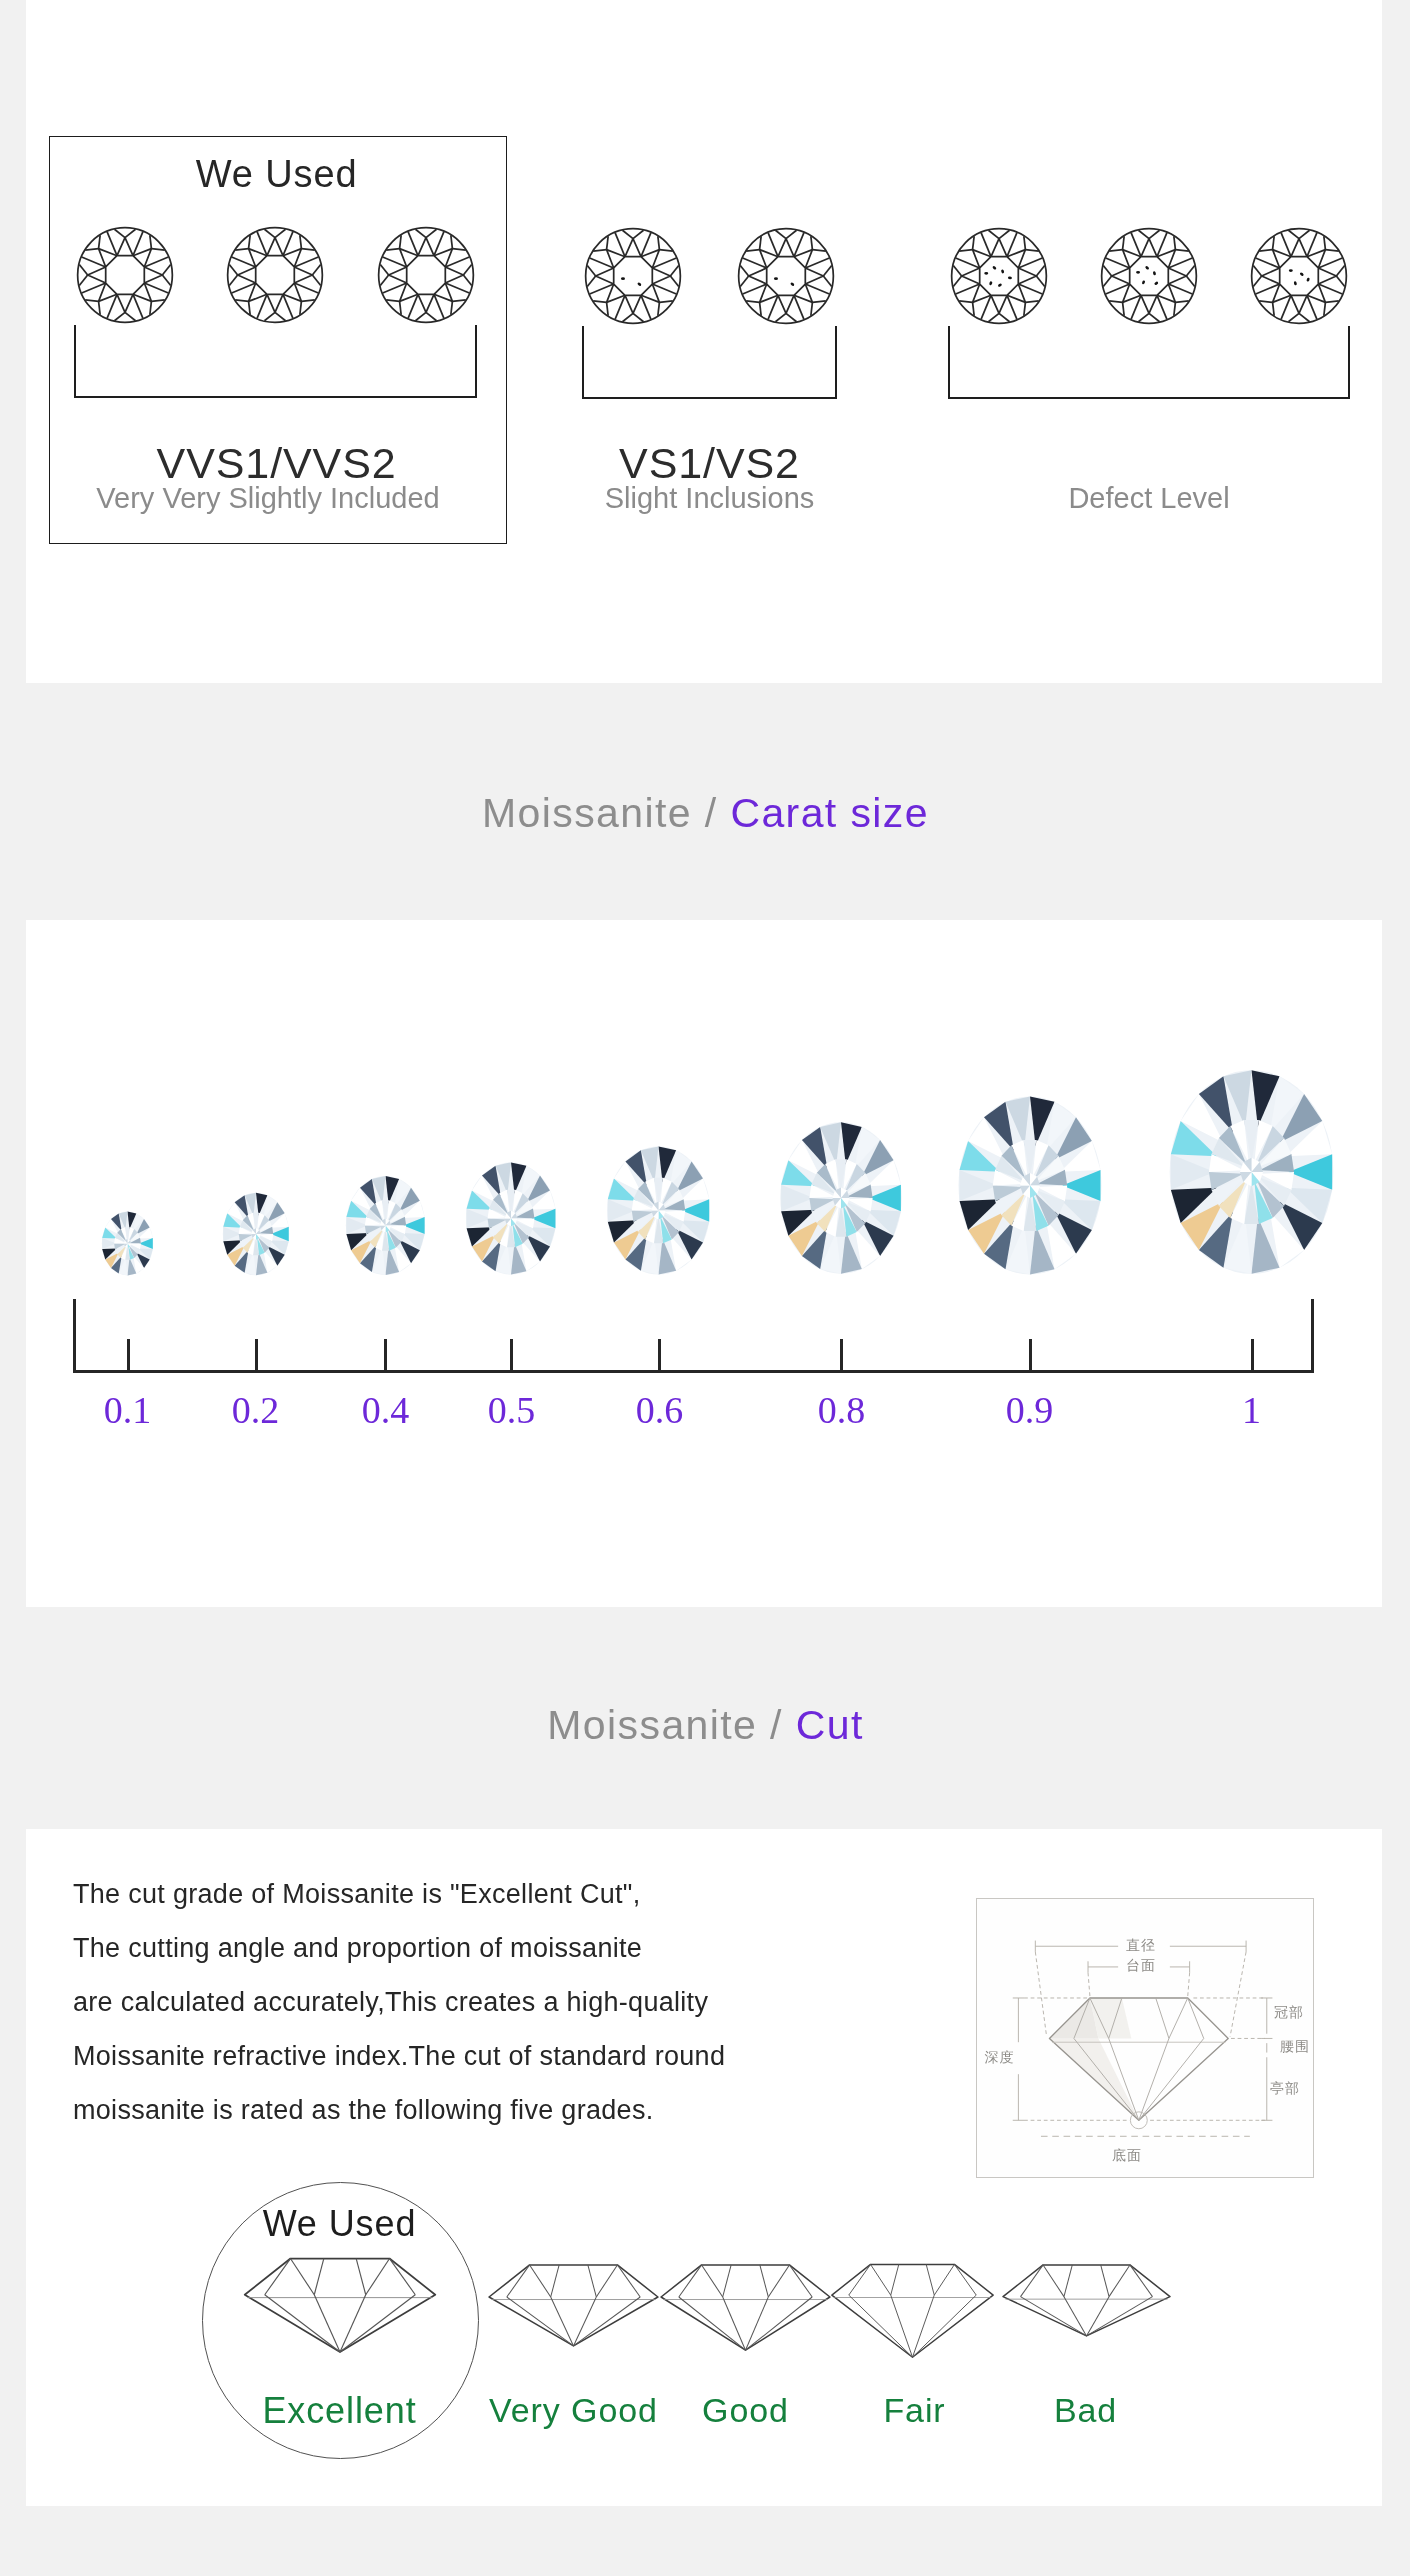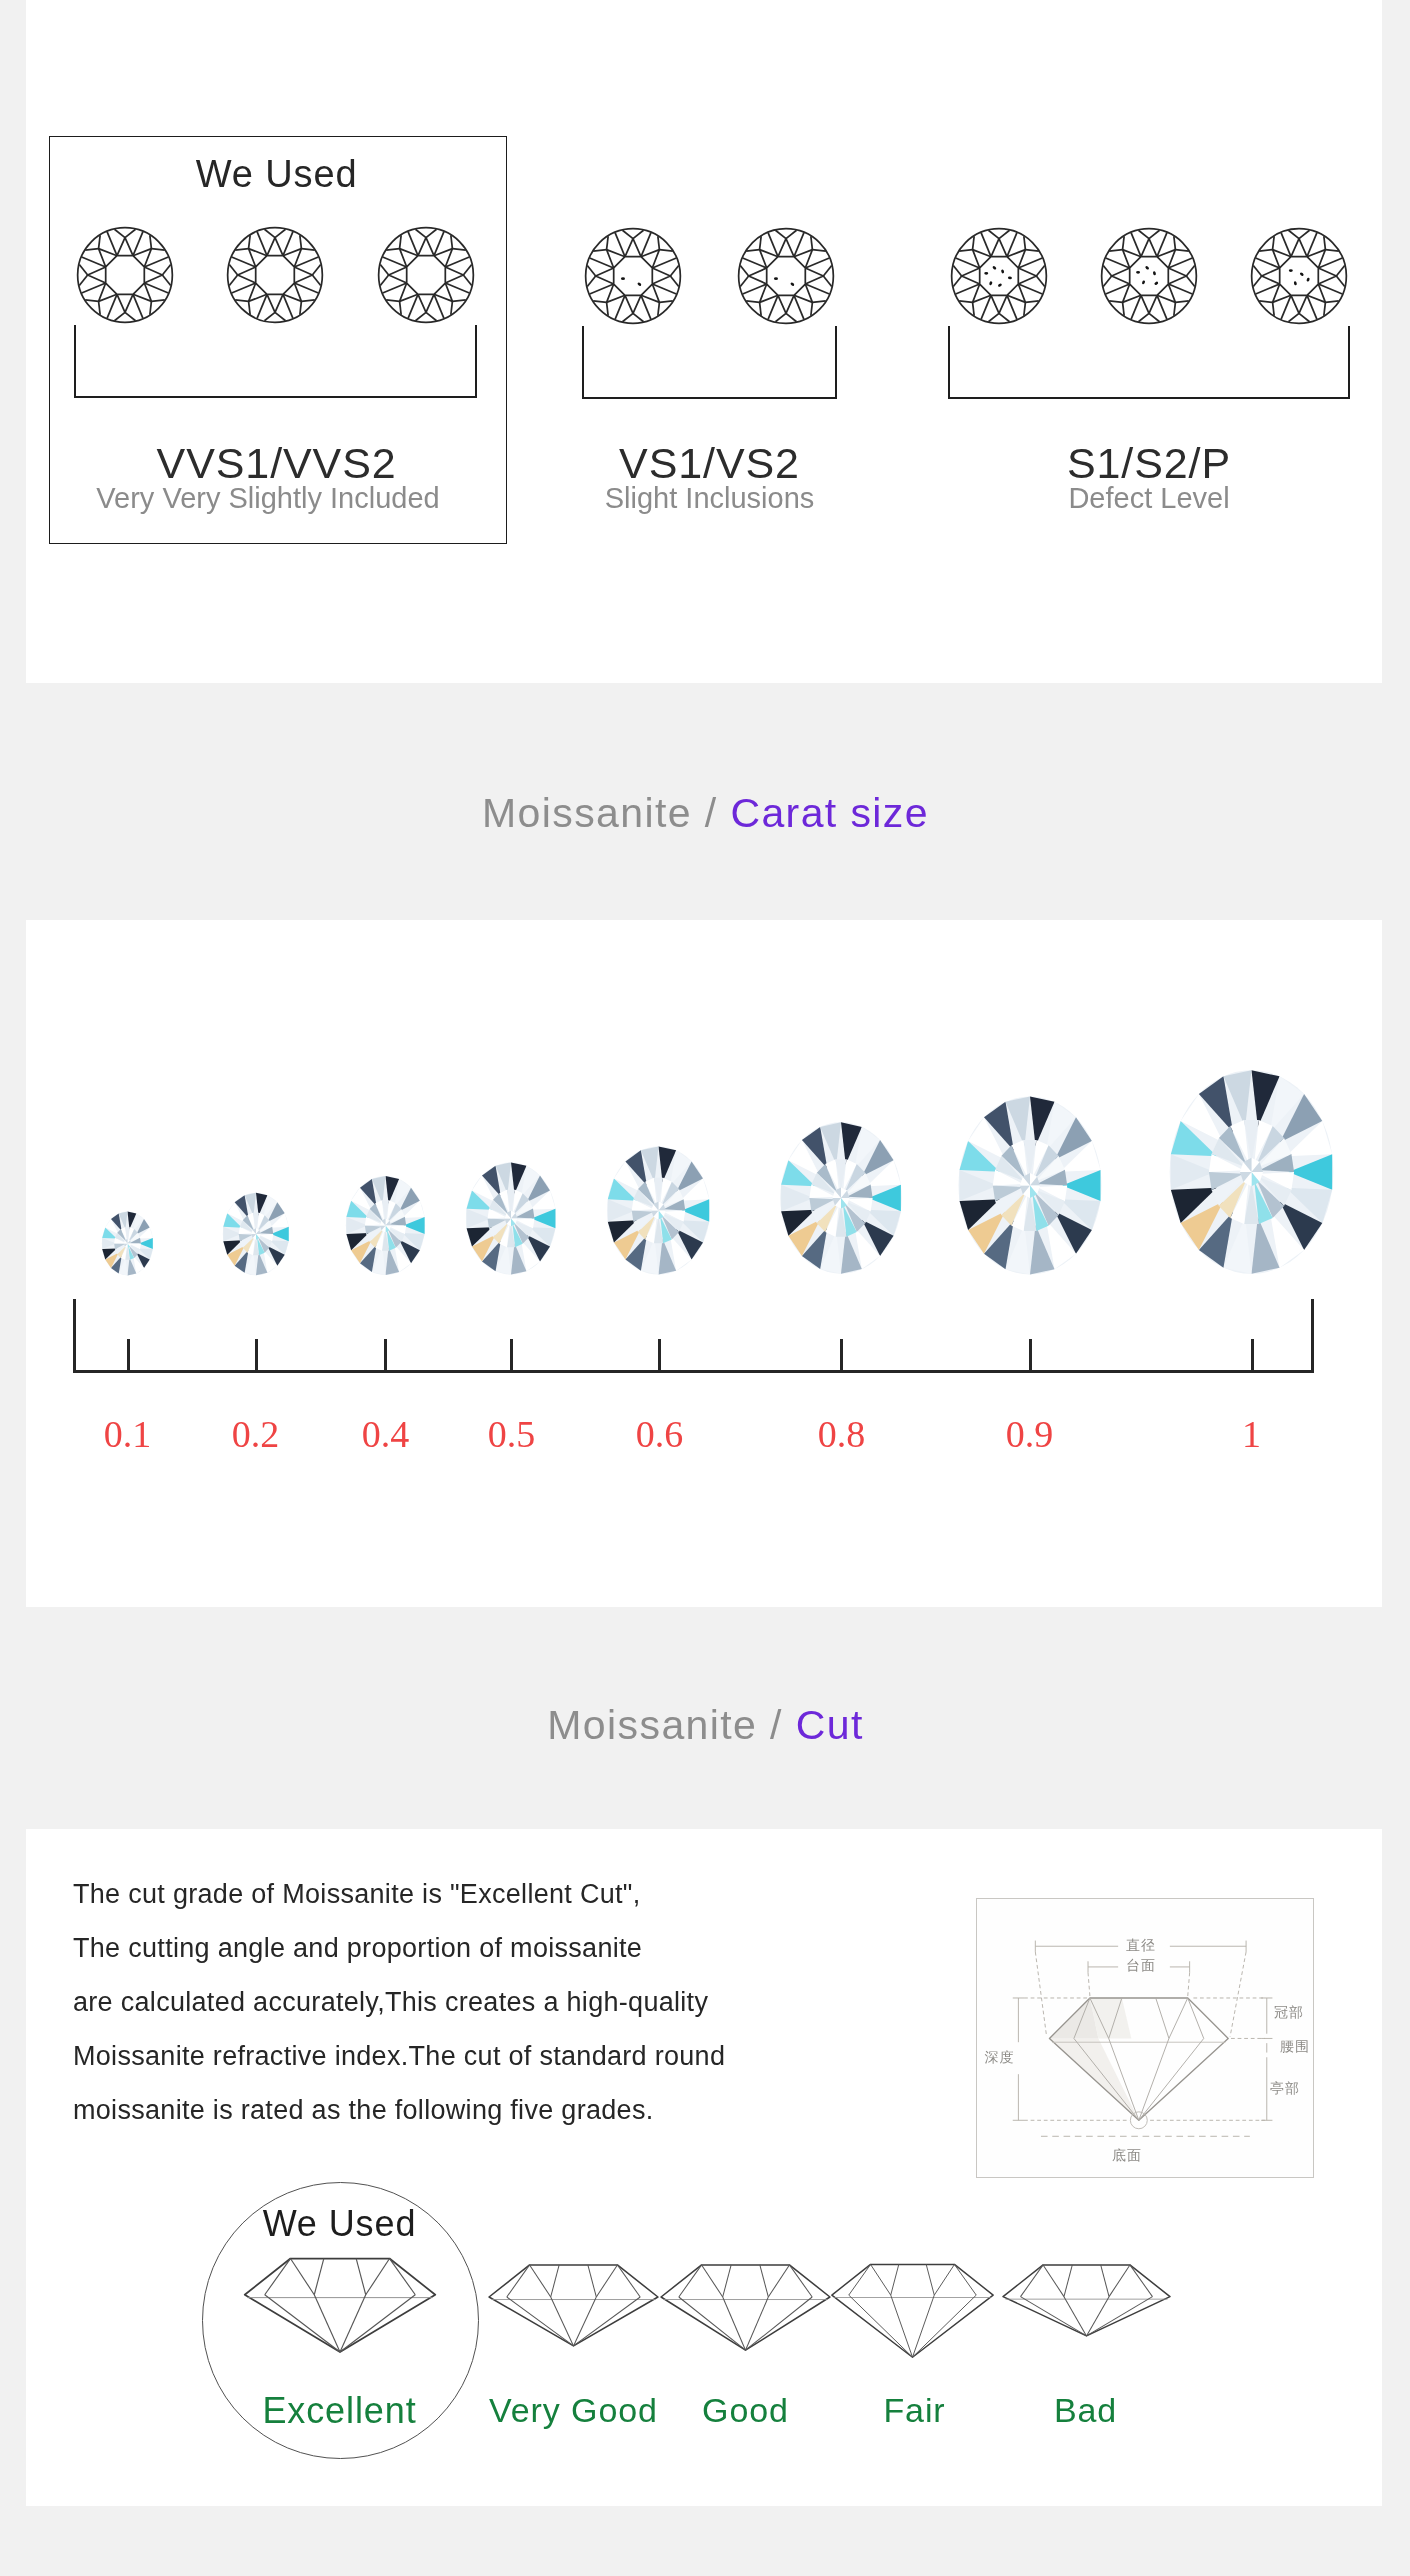--- a/index.html
+++ b/index.html
@@ -18,22 +18,22 @@
         font-size:38px;color:#262626;letter-spacing:0.9px;}
   .gem-top{position:absolute;width:102px;height:102px;}
   .bracket{position:absolute;height:73px;border-left:2.8px solid #1e1e1e;
         border-right:2.8px solid #1e1e1e;border-bottom:2.8px solid #1e1e1e;box-sizing:border-box;}
   .grade{position:absolute;top:421px;text-align:center;font-size:43px;letter-spacing:0.9px;color:#2c2c2c;margin-top:18px;}
   .gdesc{position:absolute;top:482px;text-align:center;font-size:29px;color:#8b8b8b;font-weight:300;}
   .gem-photo{position:absolute;}
   .ruler-base{position:absolute;left:47px;top:450px;width:1241px;height:2.8px;background:#262626;}
   .tick{position:absolute;width:2.8px;background:#262626;}
   .tick.end{top:379px;height:74px;} .tick.mid{top:419px;height:34px;}
-  .size-label{position:absolute;top:492px;width:85px;text-align:center;
-        font-family:"Liberation Serif","DejaVu Serif",serif;font-size:38px;color:#ef4444;}
+  .size-label{position:absolute;top:468px;width:85px;text-align:center;
+        font-family:"Liberation Serif","DejaVu Serif",serif;font-size:38px;color:#6d28d9;}
   .paragraph{position:absolute;left:47px;top:38px;font-size:27px;line-height:54px;
         color:#262626;letter-spacing:0.3px;font-weight:300;}
   .diagram-box{position:absolute;left:950px;top:69px;width:336px;height:278px;
         border:0.9px solid #c9c7c3;background:#fefefe;}
   .diag-label{position:absolute;font-size:14px;color:#8d8b87;letter-spacing:0.9px;white-space:nowrap;}
   .cut-circle{position:absolute;left:176px;top:353px;width:275px;height:275px;
         border:1.9px solid #525252;border-radius:50%;}
   .cut-we-used{position:absolute;left:176px;top:374px;width:275px;text-align:center;
         font-size:36px;color:#1d1d1d;letter-spacing:0.9px;}
   .gem-side{position:absolute;}
@@ -374,21 +374,20 @@
           <polyline points="-8.8,-21.2 -0.0,-41.0 8.8,-21.2"></polyline>
           <line x1="-1.0042103753008296e-14" y1="-41" x2="-11.584979298709065" y2="-50.18005833643961"></line>
           <line x1="-1.0042103753008296e-14" y1="-41" x2="11.584979298709039" y2="-50.180058336439615"></line>
         </g>
         <ellipse cx="-9" cy="-6" rx="2.2" ry="1.5" fill="#141414" transform="rotate(0 -9 -6)"></ellipse>
         <ellipse cx="3" cy="-2" rx="2.2" ry="1.5" fill="#141414" transform="rotate(37 3 -2)"></ellipse>
         <ellipse cx="-4" cy="8" rx="2.2" ry="1.5" fill="#141414" transform="rotate(74 -4 8)"></ellipse>
         <ellipse cx="10" cy="4" rx="2.2" ry="1.5" fill="#141414" transform="rotate(111 10 4)"></ellipse>
       </svg>
     <div class="bracket" style="left:922px;top:326px;width:402px;"></div>
-    <div class="grade" style="left:922px;width:402px;">S1/S2/P</div>
     <div class="gdesc" style="left:922px;width:402px;">Defect Level</div>
   </section>
 
   <div class="band-heading" id="heading-carat">
     <span class="h-prefix">Moissanite /</span>
     <span class="h-title">Carat size</span>
   </div>
 
   <section class="card" id="card-carat">
     <svg class="gem-photo" style="left:75px;top:291px;width:53px;height:65px;" viewBox="-50 -62 100 124">

